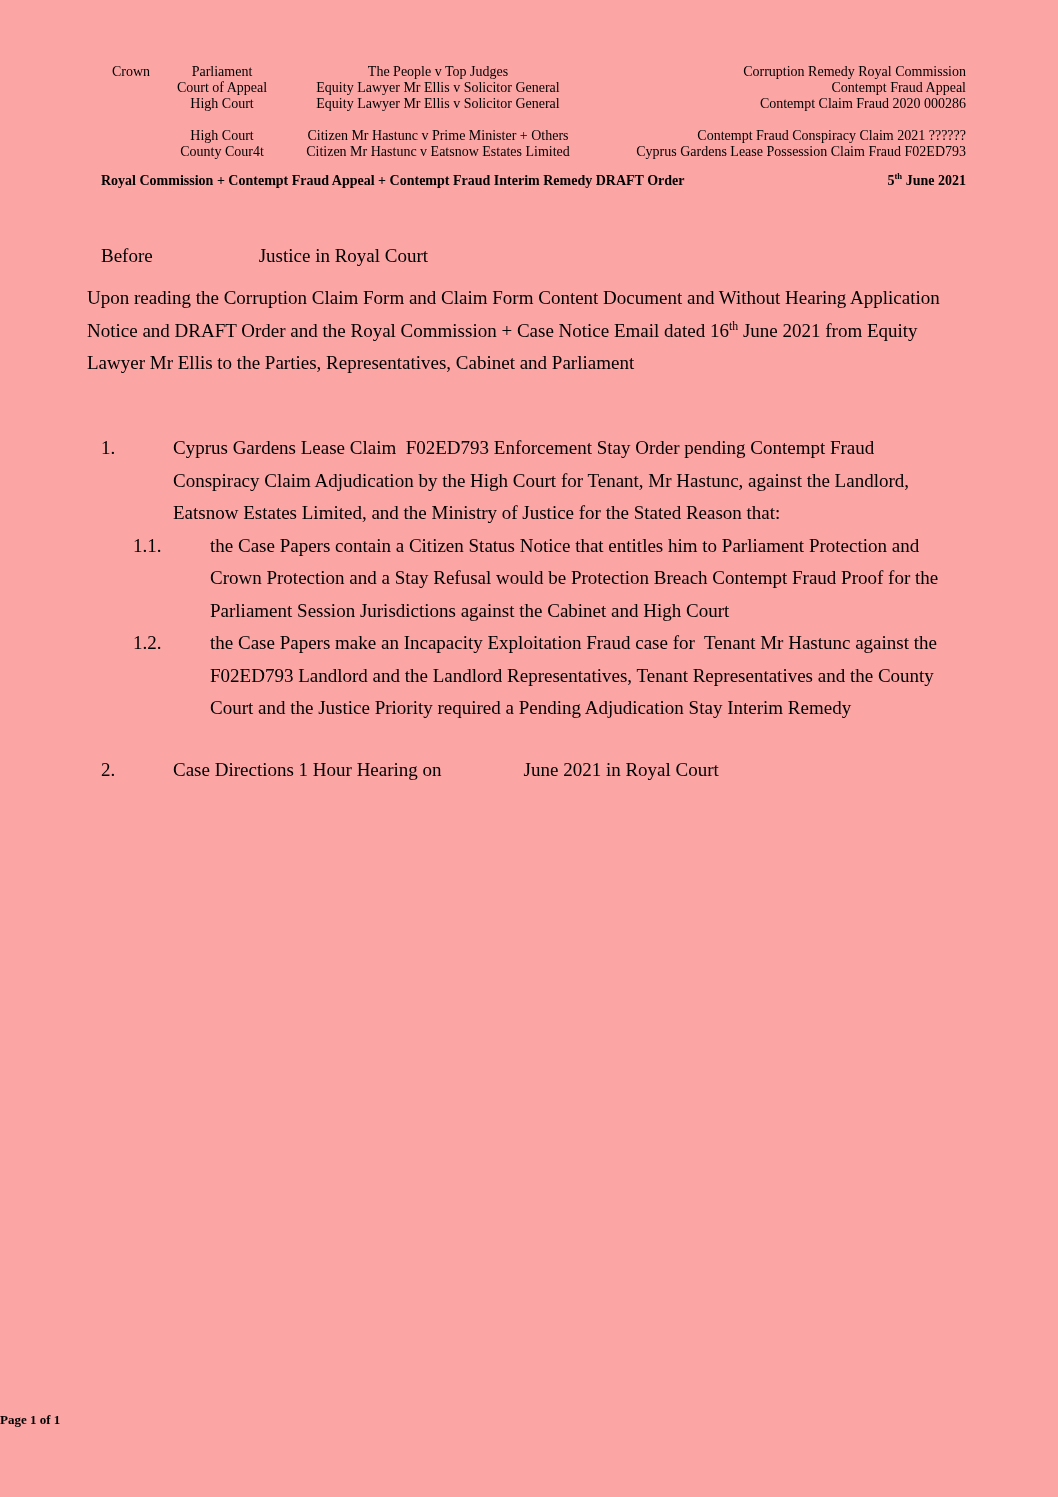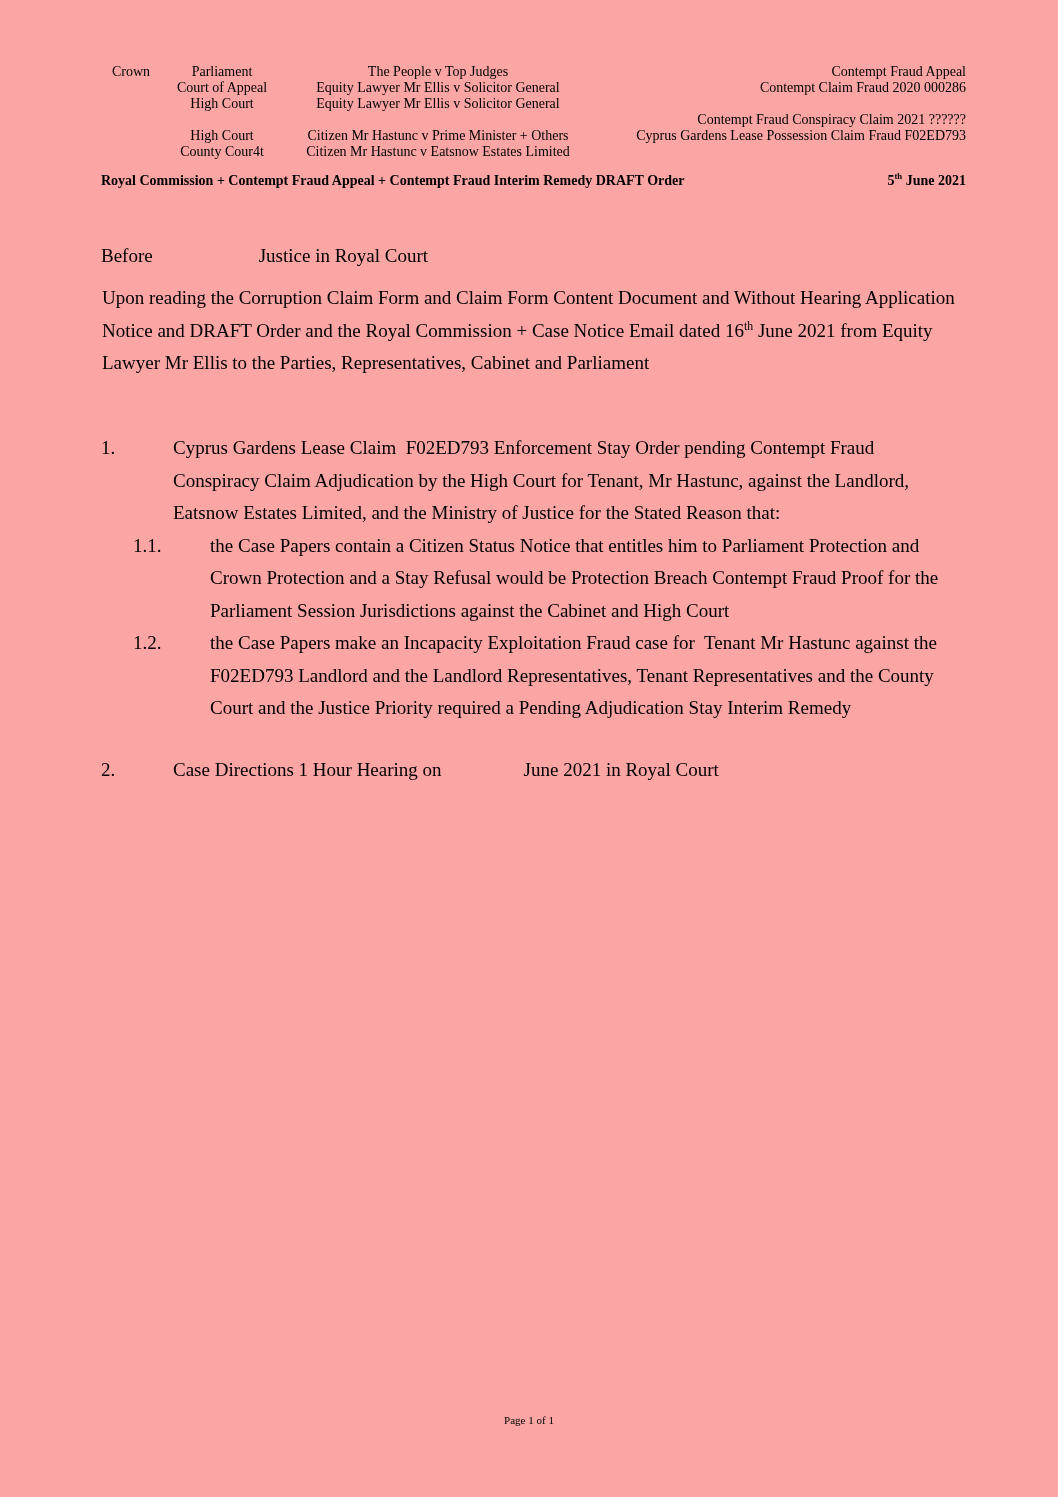--- a/index.html
+++ b/index.html
@@ -30,42 +30,42 @@
   }
   .title-row span { white-space: pre-wrap; }
   sup { font-size: 0.62em; vertical-align: super; line-height: 0; }
 
   
   .before-row { position: absolute; top: 245px; left: 101px; font-size: 19px; line-height: 22px; }
   .before-value { margin-left: 106px; }
 
   
   .preamble {
-    position: absolute; top: 282px; left: 102px; width: 866px;
+    position: absolute; top: 282px; left: 87px; width: 866px;
     font-size: 19px; line-height: 32.6px;
   }
   .preamble span { white-space: pre-wrap; }
 
   
   .list { position: absolute; top: 432px; left: 101px; width: 850px; font-size: 19px; line-height: 32.55px; }
   .li { display: flex; }
   .li-num { flex: 0 0 32px; }
   .li-sub { margin-left: 32px; }
   .li-sub .li-num { flex: 0 0 37px; }
   .li-text { flex: 1; white-space: pre-wrap; margin-left: 40px; }
 
   
   .item2 { position: absolute; top: 754px; left: 101px; width: 866px; font-size: 19px; line-height: 32.55px; display: flex; }
   .item2 .li-num { flex: 0 0 32px; }
   .gap-spacer { display: inline-block; width: 82px; }
 
   
   .footer {
     position: absolute; top: 1412px; left: 0; width: 100%;
-    text-align: center; font-size: 11px; font-weight: normal; line-height: 16px;
+    font-size: 13px; font-weight: bold; line-height: 16px;
   }
 </style>
 </head>
 <body>
 
 <div class="page">
 
   <div class="hdr">
     <div class="hcol hcol-crown">
       <div class="hline">Crown</div>
@@ -80,20 +80,21 @@
     </div>
     <div class="hcol hcol-parties">
       <div class="hline">The People v Top Judges</div>
       <div class="hline">Equity Lawyer Mr Ellis v Solicitor General</div>
       <div class="hline">Equity Lawyer Mr Ellis v Solicitor General</div>
       <div class="hline"></div>
       <div class="hline">Citizen Mr Hastunc v Prime Minister + Others</div>
       <div class="hline">Citizen Mr Hastunc v Eatsnow Estates Limited</div>
     </div>
     <div class="hcol hcol-claims">
+      <div class="hline">Corruption Remedy Royal Commission</div>
       <div class="hline">Contempt Fraud Appeal</div>
       <div class="hline">Contempt Claim Fraud 2020 000286</div>
       <div class="hline"></div>
       <div class="hline">Contempt Fraud Conspiracy Claim 2021 ??????</div>
       <div class="hline">Cyprus Gardens Lease Possession Claim Fraud F02ED793</div>
     </div>
   </div>
 
   <div class="title-row">
     <span>Royal Commission + Contempt Fraud Appeal + Contempt Fraud Interim Remedy DRAFT Order</span>

